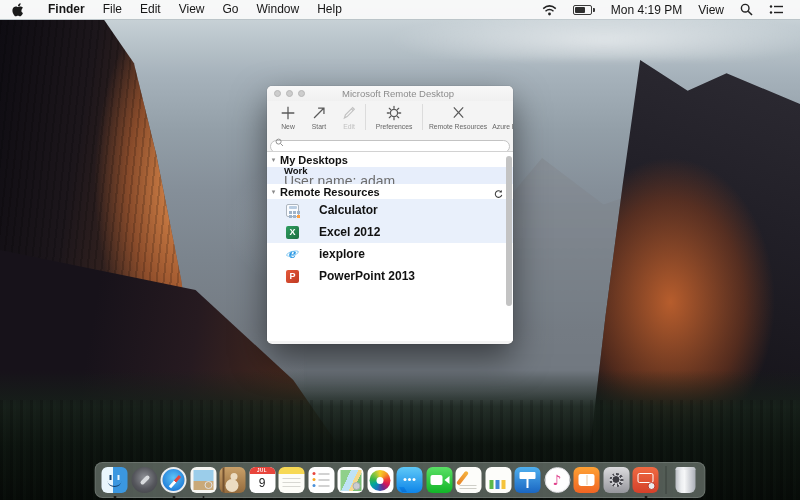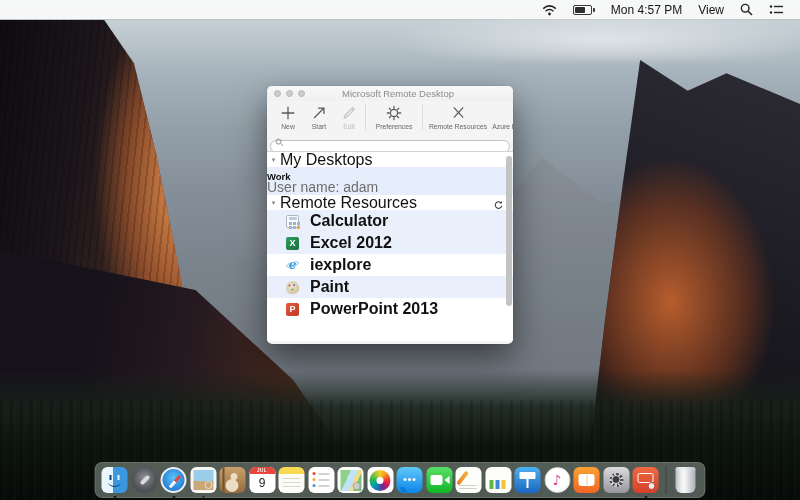--- a/index.html
+++ b/index.html
@@ -74,28 +74,28 @@
 
   .searchrow{padding:2px 3px 3px 3px;background:#f4f4f4;}
   .searchfield{position:relative;height:13px;}
   .searchfield input{width:100%;height:13px;box-sizing:border-box;border:1px solid #c3c3c3;border-radius:7px;
     background:#fff;font-size:9px;padding:0 6px 0 16px;outline:none;color:#333;}
   .searchfield svg{position:absolute;left:5px;top:2.5px;}
 
   .list{position:relative;background:#fff;border-top:1px solid #d2d2d2;height:189px;overflow:hidden;}
   .sec-hdr{display:flex;align-items:center;height:15px;background:#fff;position:relative;}
   .tri{font-size:7px;color:#8a8a8a;width:13px;text-align:center;transform:translateY(-0.5px);}
-  .sec-label{font-size:16px;font-weight:400;color:#111;}
+  .sec-label{font-size:11px;font-weight:700;color:#111;}
   .refresh{position:absolute;right:9px;top:1.5px;}
-  .row-work{height:28px;background:#e7eefb;display:flex;flex-direction:column;justify-content:center;}
+  .row-work{height:17px;background:#e7eefb;padding-left:17px;display:flex;flex-direction:column;justify-content:center;}
   .row-work .wt{font-size:9.5px;font-weight:700;color:#111;line-height:11px;}
   .row-work .ws{font-size:14px;color:#6d6d6d;line-height:10px;}
   .rrow{height:22px;display:flex;align-items:center;padding-left:19px;}
   .rrow.alt{background:#e9f0fb;}
-  .rrow .rlabel{font-size:16px;font-weight:700;color:#111;margin-left:11px;}
+  .rrow .rlabel{font-size:12px;font-weight:700;color:#111;margin-left:20px;}
   .ric{width:13px;height:13px;position:relative;flex:0 0 13px;}
 
   
   .li-calc{background:#fafcff;border:1px solid #aeb6bf;border-radius:2px;box-sizing:border-box;}
   .li-calc::before{content:"";position:absolute;left:1.5px;top:1.5px;right:1.5px;height:3px;background:#b9cde2;border-radius:1px;}
   .li-calc::after{content:"";position:absolute;left:2px;top:6.5px;width:3px;height:3px;background:#9fb3c8;
     box-shadow:4px 0 0 #9fb3c8,8px 0 0 #9fb3c8,0 4px 0 #9fb3c8,4px 4px 0 #9fb3c8,8px 4px 0 #ff9e3d;}
   .li-cmd{background:#111;border-radius:2px;}
   .li-cmd span{position:absolute;left:1.5px;top:0.5px;color:#e8e8e8;font-size:6px;font-weight:700;font-family:"DejaVu Sans Mono",monospace;}
   .li-xl{background:linear-gradient(135deg,#2f9e5f,#1b6e41);border-radius:2px;}
@@ -198,35 +198,49 @@
     <div class="wp-glow"></div>
     <div class="wp-right"></div>
     <div class="wp-left"></div>
     <div class="wp-left-stri"></div>
     <div class="wp-left2"></div>
     <div class="wp-forest"></div>
     <div class="wp-forest-tx"></div>
   </div>
 
   <div class="menubar">
+    <div class="mb-left">
+      <div class="mb-apple">
+        <svg viewBox="0 0 14 17">
+            <path d="M11.3 9.1c0-2.1 1.7-3.1 1.8-3.2-1-1.4-2.5-1.6-3-1.7-1.3-.1-2.5.8-3.1.8-.6 0-1.6-.8-2.7-.7C2.9 4.4 1.6 5.1.9 6.3c-1.4 2.4-.4 6 1 7.9.7 1 1.4 2 2.4 2 1 0 1.4-.6 2.6-.6s1.5.6 2.6.6 1.8-1 2.4-1.9c.8-1.1 1.1-2.1 1.1-2.2-.1 0-2-.8-2-3zM9.4 2.9c.5-.7 .9-1.7 .8-2.6-.8 0-1.8.5-2.4 1.2-.5.6-1 1.6-.8 2.5.9.1 1.8-.4 2.4-1.1z"></path>
+          </svg>
+      </div>
+      <span class="mb-item app">Finder</span>
+      <span class="mb-item">File</span>
+      <span class="mb-item">Edit</span>
+      <span class="mb-item">View</span>
+      <span class="mb-item">Go</span>
+      <span class="mb-item">Window</span>
+      <span class="mb-item">Help</span>
+    </div>
     <div class="mb-right">
       <span class="st">
         <svg width="15" height="12" viewBox="0 0 15 12">
             <path d="M1.2 4.6 Q7.5 -0.8 13.8 4.6" fill="none" stroke="#222" stroke-width="1.5"></path>
             <path d="M3.5 7.2 Q7.5 3.8 11.5 7.2" fill="none" stroke="#222" stroke-width="1.5"></path>
             <circle cx="7.5" cy="10" r="1.4" fill="#222"></circle>
           </svg>
       </span>
       <span class="st battery">
         <span class="bat-body">
             <span class="bat-fill"></span>
           </span>
           <span class="bat-nub"></span>
       </span>
-      <span class="mb-time">Mon 4:57 PM</span>
+      <span class="mb-time">Mon 4:19 PM</span>
       <span class="mb-user">View</span>
       <span class="st">
         <svg width="13" height="13" viewBox="0 0 13 13">
             <circle cx="5.2" cy="5.2" r="3.8" fill="none" stroke="#222" stroke-width="1.4"></circle>
             <path d="M8.2 8.2 L12 12" stroke="#222" stroke-width="1.6"></path>
           </svg>
       </span>
       <span class="st">
         <svg width="15" height="12" viewBox="0 0 15 12">
             <circle cx="2" cy="2.5" r="1.2" fill="#222"></circle>
@@ -344,24 +358,20 @@
             <span>X</span>
           </span>
         <span class="rlabel">Excel 2012</span>
       </div>
       <div class="rrow">
         <span class="ric li-ie">
             <span>e</span>
           </span>
         <span class="rlabel">iexplore</span>
       </div>
-      <div class="rrow alt">
-        <span class="ric li-paint"></span>
-        <span class="rlabel">Paint</span>
-      </div>
       <div class="rrow">
         <span class="ric li-ppt">
             <span>P</span>
           </span>
         <span class="rlabel">PowerPoint 2013</span>
       </div>
 
       <div class="scroll-thumb"></div>
     </div>
   </div>

